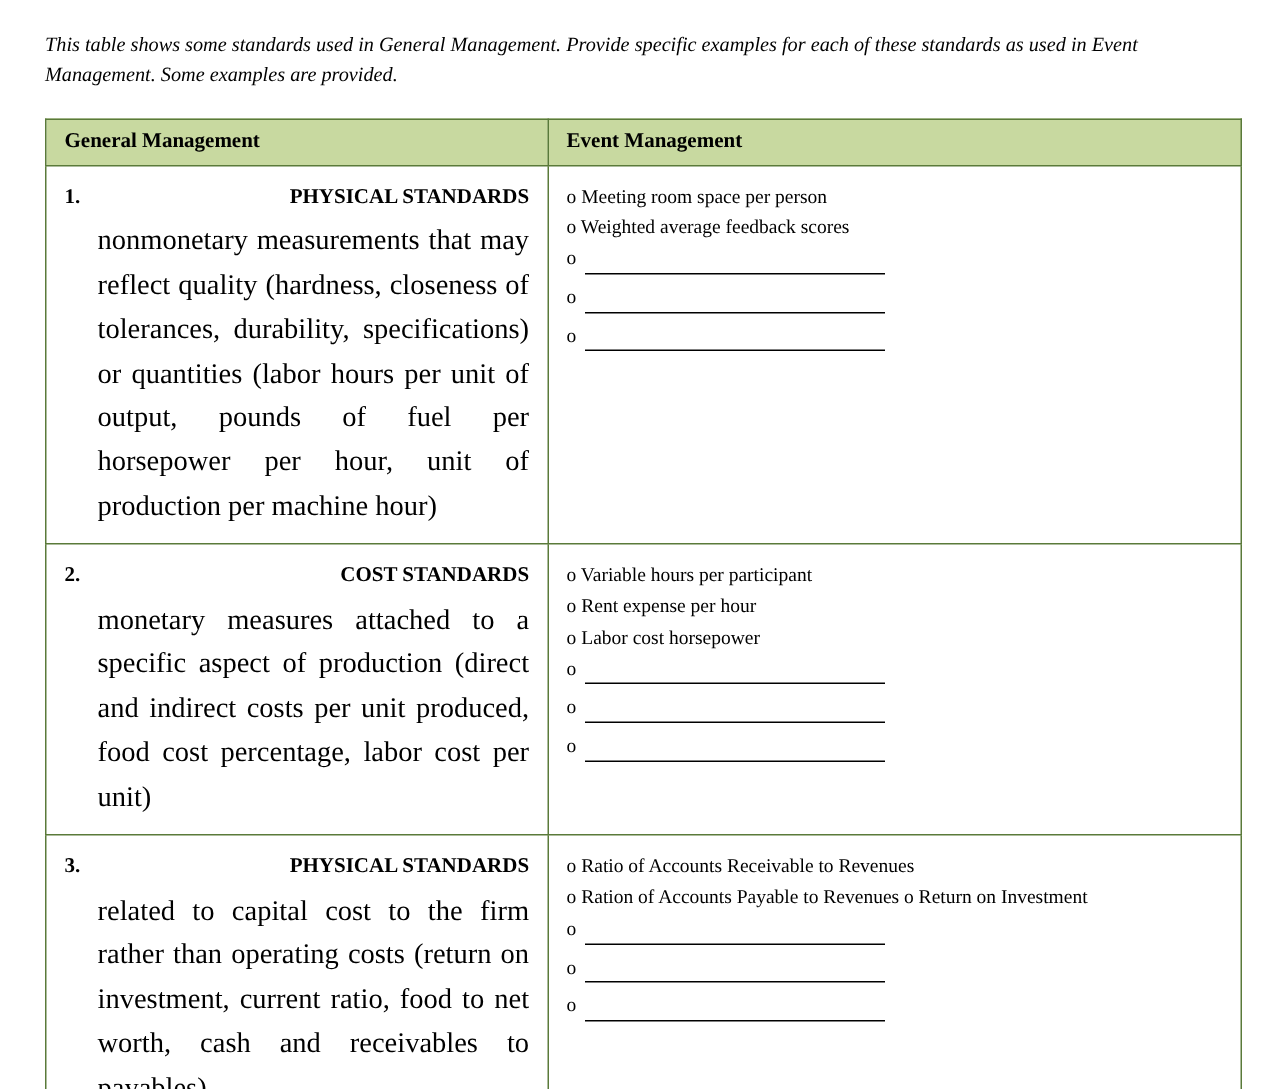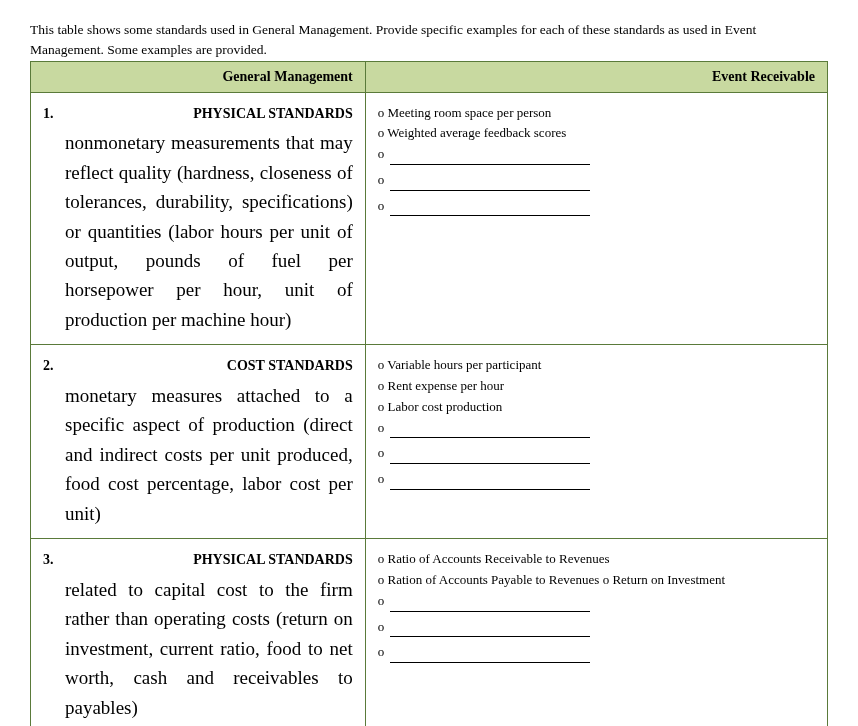--- a/index.html
+++ b/index.html
@@ -12,35 +12,37 @@
       background: #fff;
       font-family: Georgia, 'Times New Roman', serif;
       font-size: 13.5px;
       color: #000;
       padding: 20px 30px;
       width: 858px;
       min-height: 726px;
     }
 
     .intro-text {
+      margin-bottom: 18px;
       line-height: 1.5;
       font-size: 13.5px;
+      font-style: italic;
     }
 
     .main-table {
       width: 100%;
       border-collapse: collapse;
       border: 1.5px solid #5a7a3a;
     }
 
     .main-table th {
       background-color: #c8d9a0;
       border: 1.5px solid #5a7a3a;
       padding: 7px 12px;
-      text-align: right;
+      text-align: left;
       font-weight: bold;
       font-size: 14px;
       font-family: Georgia, serif;
     }
 
     .main-table td {
       border: 1.5px solid #5a7a3a;
       vertical-align: top;
       padding: 10px 12px;
       line-height: 1.55;
@@ -122,21 +124,21 @@
   </style>
 </head>
 <body>
 
 <p class="intro-text">This table shows some standards used in General Management. Provide specific examples for each of these standards as used in Event Management. Some examples are provided.</p>
 
 <table class="main-table">
   <thead>
     <tr>
       <th class="left-col">General Management</th>
-      <th class="right-col">Event Receivable</th>
+      <th class="right-col">Event Management</th>
     </tr>
   </thead>
   <tbody id="table-body">
   <tr class="data-row">
         <td class="left-col">
           <div class="cell-inner">
             <div class="cell-num">1.</div>
             <div class="cell-content">
               <div class="standard-title">PHYSICAL STANDARDS</div>
               <div class="standard-body">nonmonetary measurements that may reflect quality (hardness, closeness of tolerances, durability, specifications) or quantities (labor hours per unit of output, pounds of fuel per horsepower per hour, unit of production per machine hour)</div>
@@ -166,21 +168,21 @@
             <div class="cell-num">2.</div>
             <div class="cell-content">
               <div class="standard-title">COST STANDARDS</div>
               <div class="standard-body">monetary measures attached to a specific aspect of production (direct and indirect costs per unit produced, food cost percentage, labor cost per unit)</div>
             </div>
           </div>
         </td>
         <td class="right-col event-section">
           <div class="provided-item">o Variable hours per participant</div>
           <div class="provided-item">o Rent expense per hour</div>
-          <div class="provided-item">o Labor cost production</div>
+          <div class="provided-item">o Labor cost horsepower</div>
           <div class="blank-line-item">
             <span class="bullet">o</span>
             <span class="underline-blank"></span>
           </div>
           <div class="blank-line-item">
             <span class="bullet">o</span>
             <span class="underline-blank"></span>
           </div>
           <div class="blank-line-item">
             <span class="bullet">o</span>

